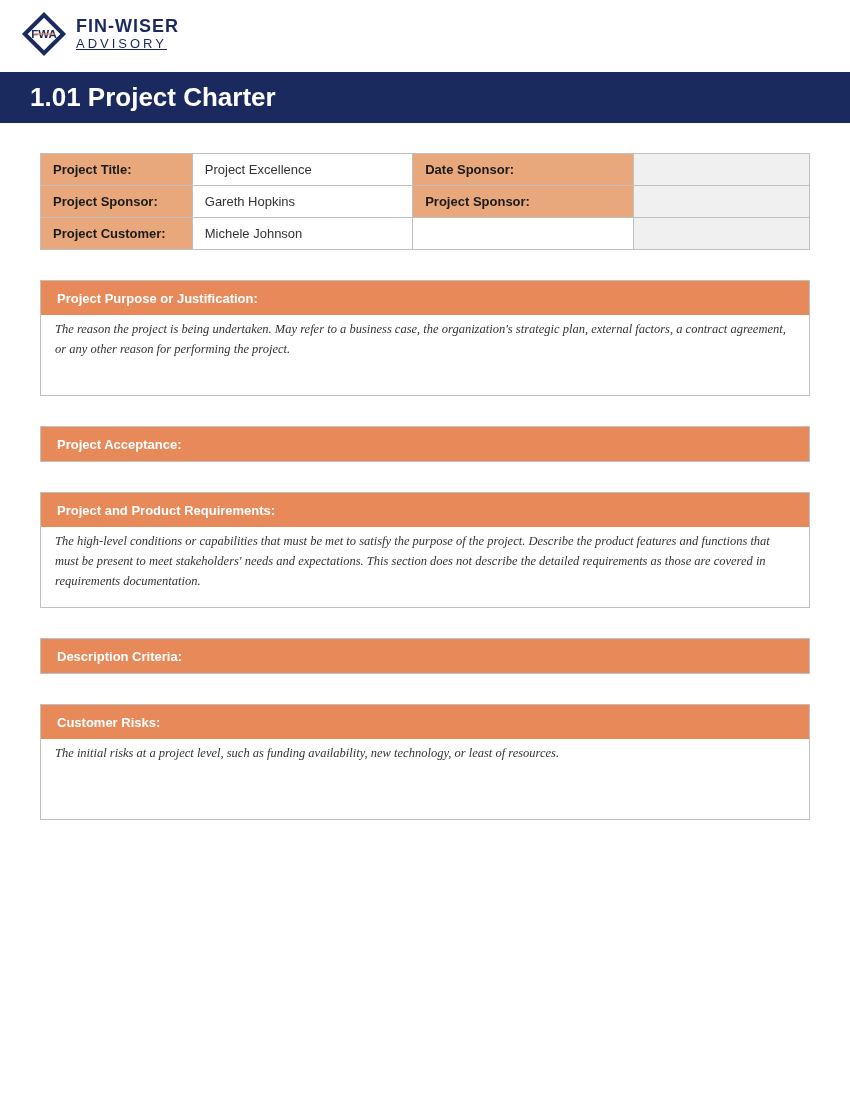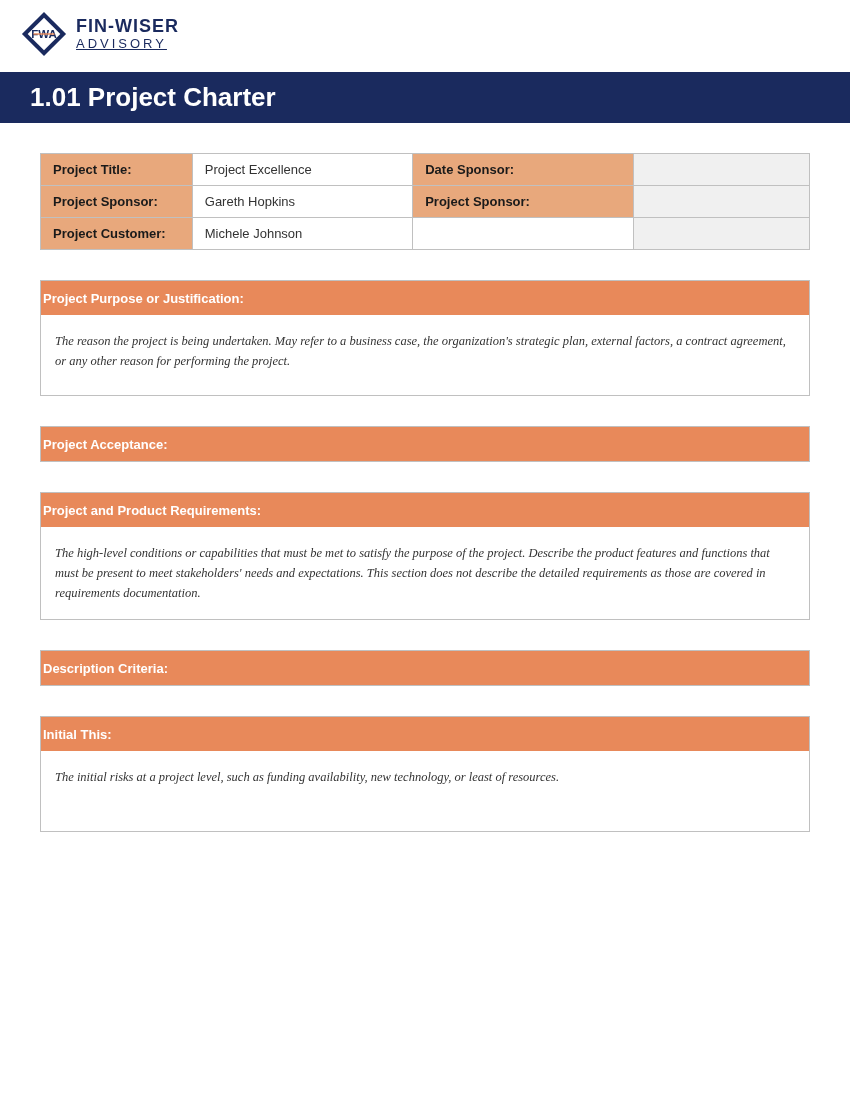--- a/index.html
+++ b/index.html
@@ -105,30 +105,30 @@
       width: 160px;
     }
 
     
     .section-box {
       border: 1px solid #c0c0c0;
       margin-bottom: 30px;
     }
     .section-header {
       background: #e8895a;
-      padding: 8px 2px;
+      padding: 8px 16px;
     }
     .section-header span {
       color: #ffffff;
       font-weight: bold;
       font-size: 13px;
     }
     .section-body {
       background: #ffffff;
-      padding: 16px 14px;
+      padding: 4px 14px;
       min-height: 80px;
     }
     .section-body p {
       font-style: italic;
       font-size: 12.5px;
       color: #333;
       line-height: 1.6;
       font-family: "Times New Roman", serif;
     }
   </style>
@@ -212,21 +212,21 @@
     </div>
 
     <div class="section-box">
       <div class="section-header">
         <span>Description Criteria:</span>
       </div>
     </div>
 
     <div class="section-box">
       <div class="section-header">
-        <span>Initial This:</span>
+        <span>Customer Risks:</span>
       </div>
       <div class="section-body">
         <p>The initial risks at a project level, such as funding availability, new technology, or least of resources.</p>
       </div>
     </div>
 
   </div>
 </div>
 
 </body></html>

